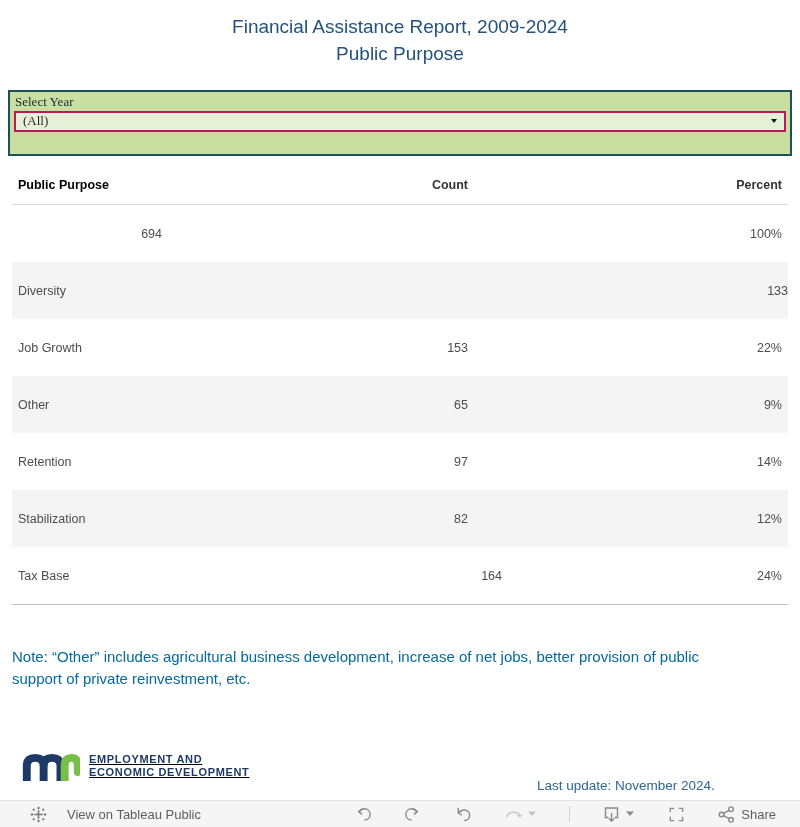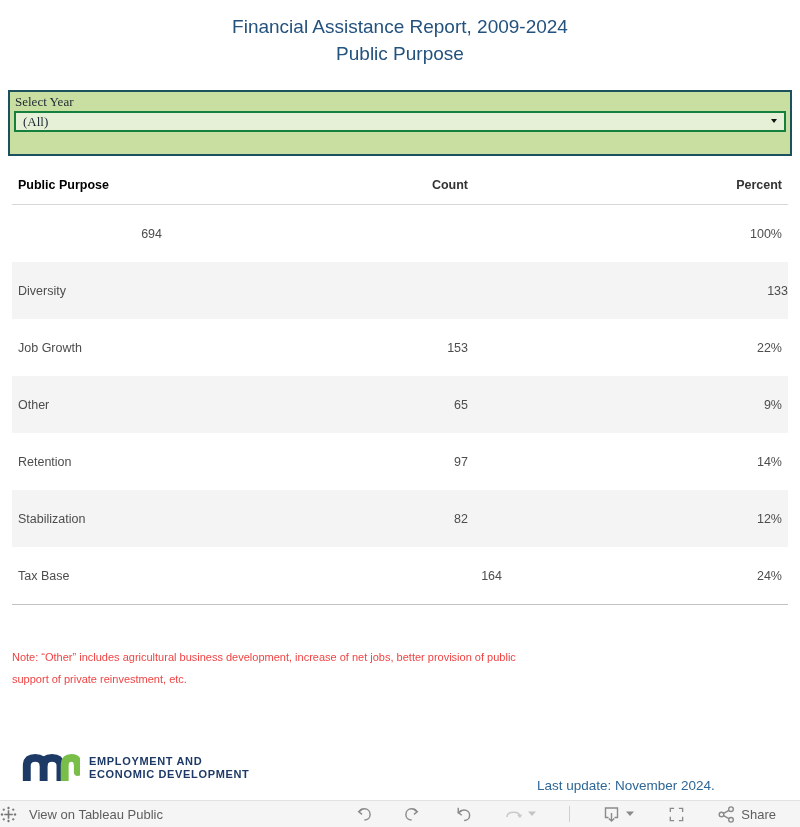--- a/index.html
+++ b/index.html
@@ -9,51 +9,51 @@
   
   .title-block{position:absolute;top:13px;left:0;width:100%;text-align:center;
                color:#24527e;font-size:19px;line-height:27px;}
 
   
   .filter{position:absolute;top:90px;left:8px;width:784px;height:66px;box-sizing:border-box;
           background:#c9dfa2;border:2px solid #1b515d;}
   .filter-label{font-family:"Liberation Serif",serif;font-size:13px;color:#1d2733;
                 padding:2px 0 0 5px;border-radius:8px;}
   .dropdown{position:absolute;top:19px;left:4px;right:4px;height:21px;box-sizing:border-box;
-            background:#e6f0d6;border:2px solid #15803d;display:flex;align-items:center;
+            background:#e6f0d6;border:2px solid #be185d;display:flex;align-items:flex-start;
             font-family:"Liberation Serif",serif;font-size:13px;color:#1d2733;padding:0 7px;}
   .dd-caret{position:absolute;right:7px;top:6px;width:0;height:0;
             border-left:3.5px solid transparent;border-right:3.5px solid transparent;
             border-top:4.5px solid #111;}
 
   
   .table{position:absolute;top:166px;left:12px;width:776px;}
   .thead{display:flex;align-items:center;height:38px;border-bottom:1px solid #d8d8d8;
          font-weight:bold;font-size:12.5px;color:#333;}
   .thead .c-label{color:#000;}
   .trow{display:flex;align-items:center;height:57px;font-size:12.5px;color:#4d4d4d;background:#fff;}
   .trow.alt{background:#f4f4f4;justify-content:space-between;}
   .trow:last-child{border-bottom:1px solid #c2c2c2;gap:34px;}
   .c-label{width:300px;padding-left:6px;text-align:left;}
   .c-count{width:150px;text-align:right;}
   .c-pct{flex:1;text-align:right;padding-right:6px;}
 
   
-  .note{position:absolute;top:646px;left:12px;width:780px;font-size:11px;line-height:22px;
-        color:#ef4444;}
-
-  
-  .footer-logo{position:absolute;top:751px;left:22px;display:flex;align-items:flex-end;gap:9px;}
+  .note{position:absolute;top:646px;left:12px;width:780px;font-size:15px;line-height:22px;
+        color:#0369a1;}
+
+  
+  .footer-logo{position:absolute;top:751px;left:22px;display:flex;align-items:center;gap:9px;text-decoration:underline;}
   .logo-text{font-size:11px;font-weight:bold;color:#1d3a66;letter-spacing:0.06em;line-height:13px;}
   .last-update{position:absolute;top:762px;left:537px;font-size:13.5px;color:#2e6695;margin-top:16px;}
 
   
   .toolbar{position:absolute;left:0;right:0;bottom:0;height:27px;box-sizing:border-box;
            background:#f5f5f5;border-top:1px solid #e2e2e2;display:flex;align-items:center;}
-  .tb-left{display:flex;align-items:center;gap:12px;color:#5e5e5e;font-size:13px;}
+  .tb-left{display:flex;align-items:center;gap:20px;padding-left:30px;color:#5e5e5e;font-size:13px;}
   .tb-right{margin-left:auto;display:flex;align-items:center;gap:32px;padding-right:24px;}
   .tb-btn{display:flex;align-items:center;gap:5px;line-height:0;}
   .tb-divider{width:1px;height:16px;background:#cfcfcf;}
   .share-label{font-size:13px;color:#5e5e5e;line-height:normal;}
   svg{display:block;}
 </style>
 </head>
 <body>
 
 <div class="page">

